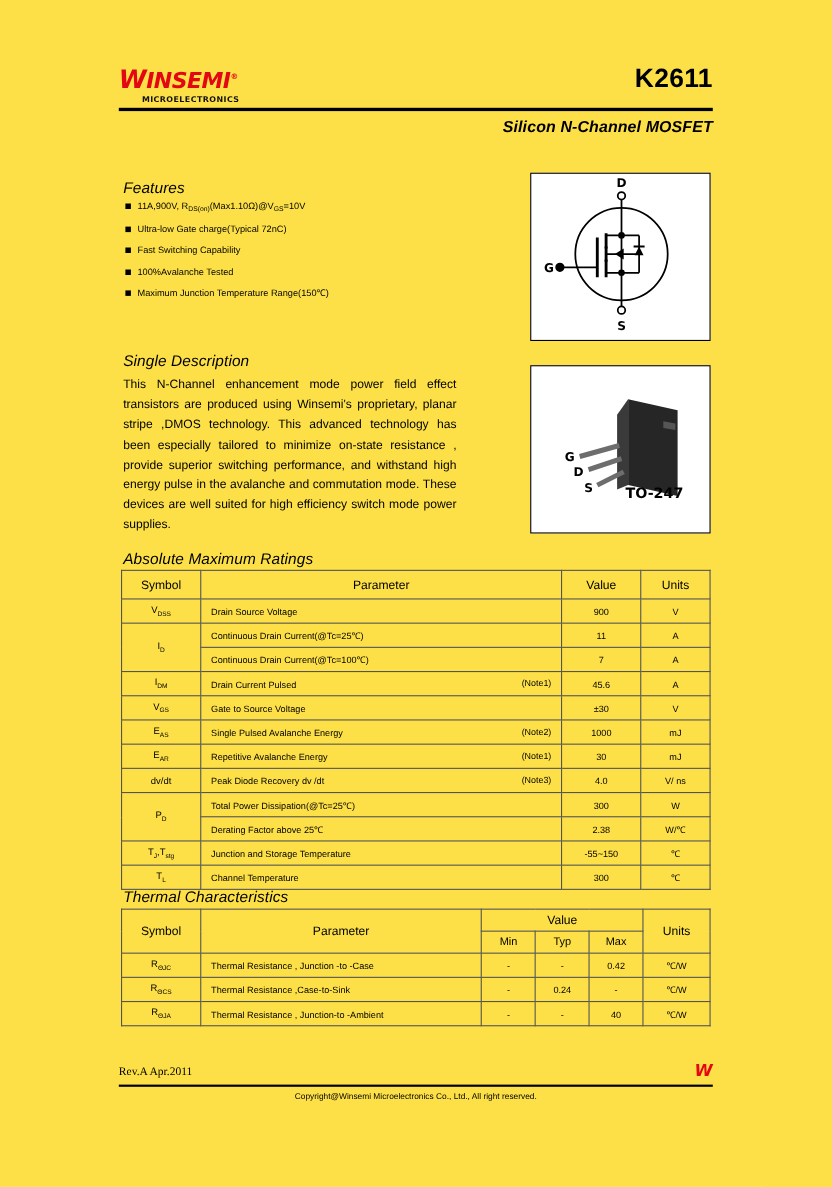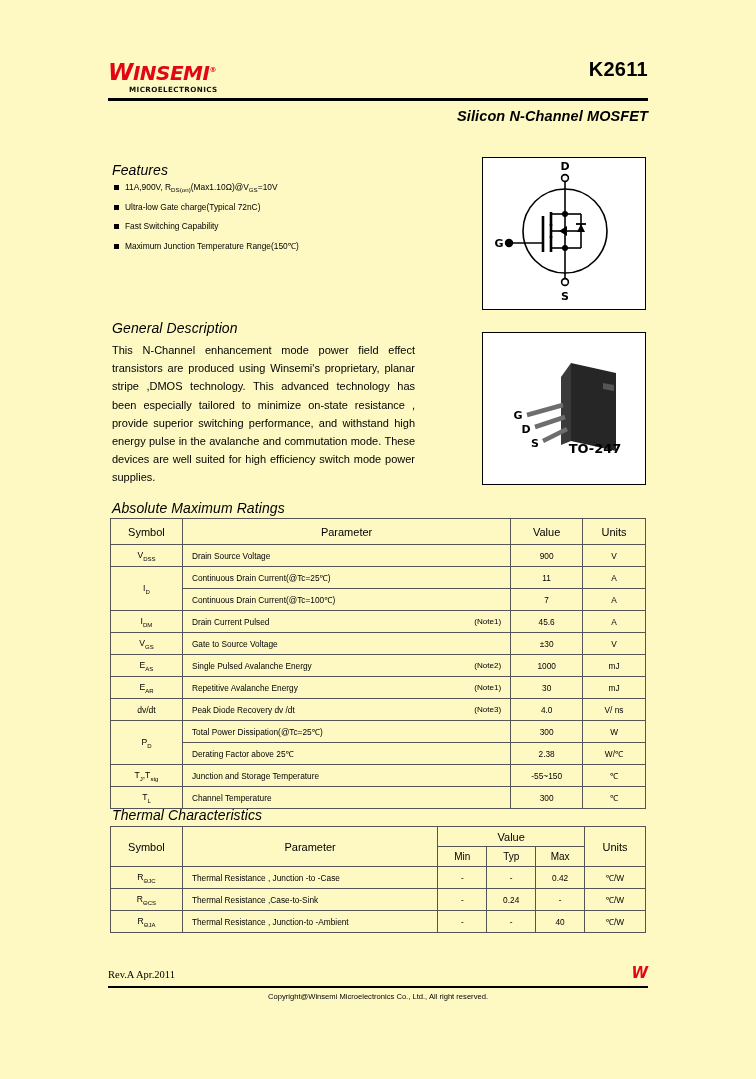--- a/index.html
+++ b/index.html
@@ -2,32 +2,32 @@
 <html><head>
 <meta charset="utf-8">
 <style>
   html,body{margin:0;padding:0;background:#ffffff;}
   body{
     width:756px;height:1079px;
     font-family:"Liberation Sans", sans-serif;
     color:#000;
     -webkit-font-smoothing:antialiased;
   }
-  .page{position:relative;width:756px;height:1079px;background:#fef9c3;overflow:hidden;}
+  .page{position:relative;width:756px;height:1079px;background:#fde047;overflow:hidden;}
 
   
   .header{position:absolute;left:108px;top:58px;width:540px;height:46px;}
   .logo-wrap{position:absolute;left:0;top:2px;}
   .logo-main{font-family:"DejaVu Sans", sans-serif;font-weight:bold;font-style:italic;
     font-size:20px;color:#e30613;letter-spacing:-0.5px;line-height:20px;position:relative;display:inline-block;}
   .logo-w{font-size:23px;}
   .logo-reg{font-size:7px;vertical-align:super;color:#e30613;font-style:normal;}
   .logo-sub{font-family:"DejaVu Sans", sans-serif;font-weight:bold;font-size:7.2px;
     letter-spacing:0.4px;color:#111;line-height:9px;margin-top:1px;margin-left:21px;}
-  .part-no{position:absolute;right:0;top:0;font-size:20px;font-weight:bold;letter-spacing:0.3px;}
+  .part-no{position:absolute;right:0;top:0;font-size:24px;font-weight:bold;letter-spacing:0.3px;}
   .header-rule{position:absolute;left:108px;top:98px;width:540px;height:3px;background:#000;}
   .subtitle{position:absolute;right:108px;top:108px;font-size:14.5px;font-weight:bold;font-style:italic;letter-spacing:0.1px;}
 
   
   .sec-title{font-size:14px;font-weight:normal;letter-spacing:0.1px;font-style:italic;}
   #features-title{position:absolute;left:112px;top:162px;}
   #gendesc-title{position:absolute;left:112px;top:320px;}
   #amr-title{position:absolute;left:112px;top:500px;}
   #thermal-title{position:absolute;left:112px;top:807px;}
 
@@ -92,25 +92,29 @@
       <div class="feat">
         <span class="bullet"></span>
         <span>Ultra-low Gate charge(Typical 72nC)</span>
       </div>
       <div class="feat">
         <span class="bullet"></span>
         <span>Fast Switching Capability</span>
       </div>
       <div class="feat">
         <span class="bullet"></span>
+        <span>100%Avalanche Tested</span>
+      </div>
+      <div class="feat">
+        <span class="bullet"></span>
         <span>Maximum Junction Temperature Range(150℃)</span>
       </div>
     </div>
 
-  <div class="sec-title" id="gendesc-title">General Description</div>
+  <div class="sec-title" id="gendesc-title">Single Description</div>
   <div class="gendesc">This N-Channel enhancement mode power field effect transistors are produced using Winsemi's proprietary, planar stripe ,DMOS technology. This advanced technology has been especially tailored to minimize on-state resistance , provide superior switching performance, and withstand high energy pulse in the avalanche and commutation mode. These devices are well suited for high efficiency switch mode power supplies.</div>
 
   <div class="imgbox" id="symbol-box">
     <svg width="158" height="147" viewBox="0 0 158 147">
       <circle cx="82" cy="73" r="42" fill="none" stroke="#000" stroke-width="1.6"></circle>
 
       <line x1="82" y1="18" x2="82" y2="73" stroke="#000" stroke-width="1.6"></line>
       <circle cx="82" cy="20" r="3.4" fill="#fff" stroke="#000" stroke-width="1.6"></circle>
 
       <line x1="82" y1="73" x2="82" y2="126" stroke="#000" stroke-width="1.6"></line>

